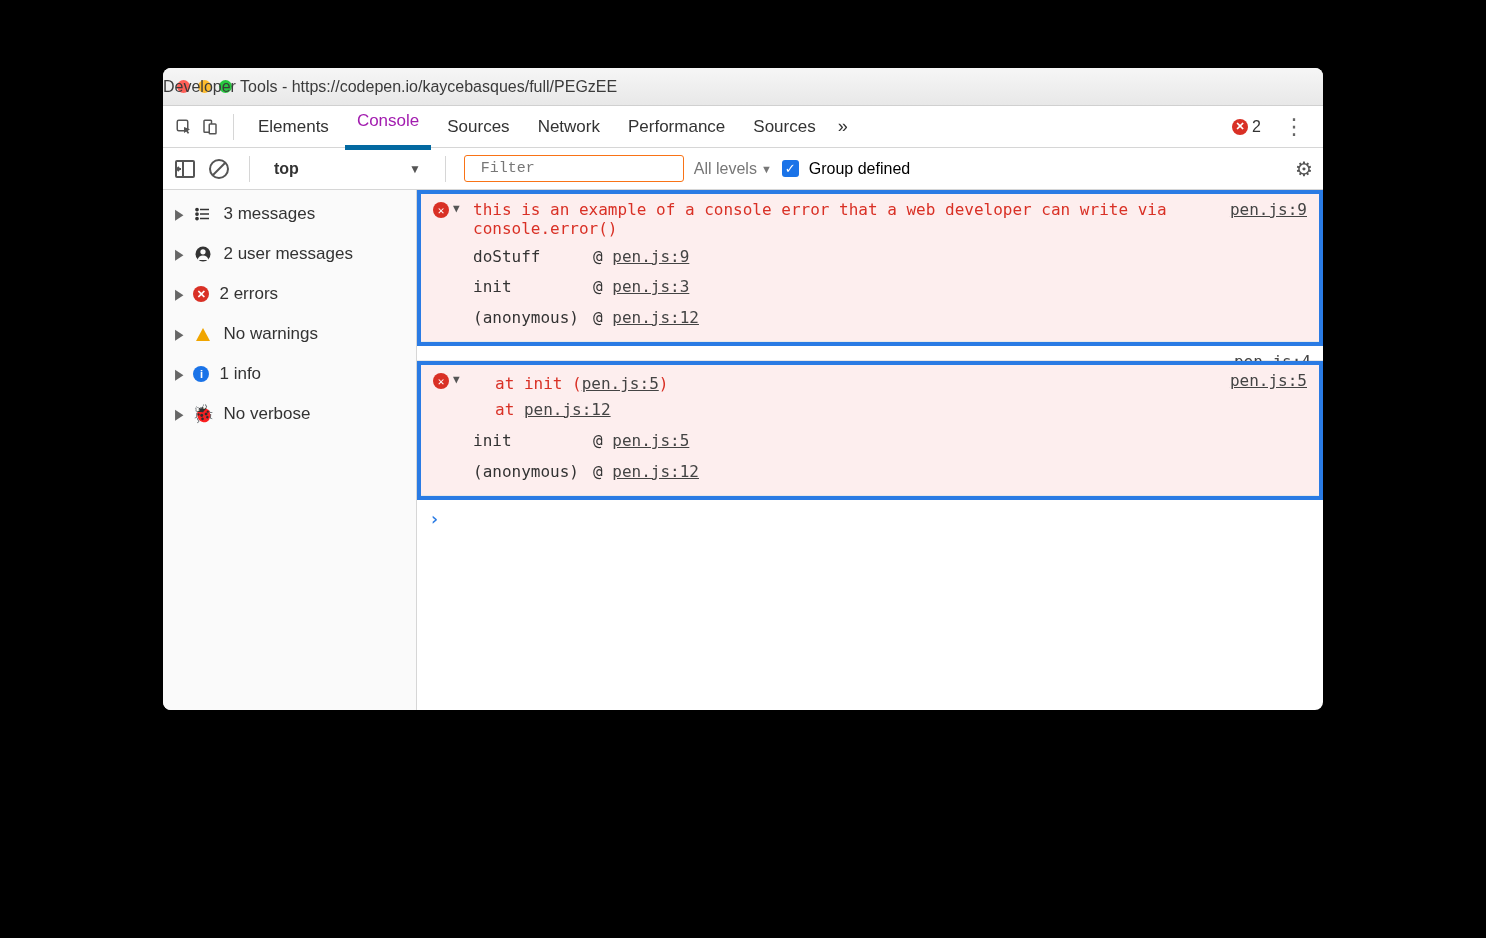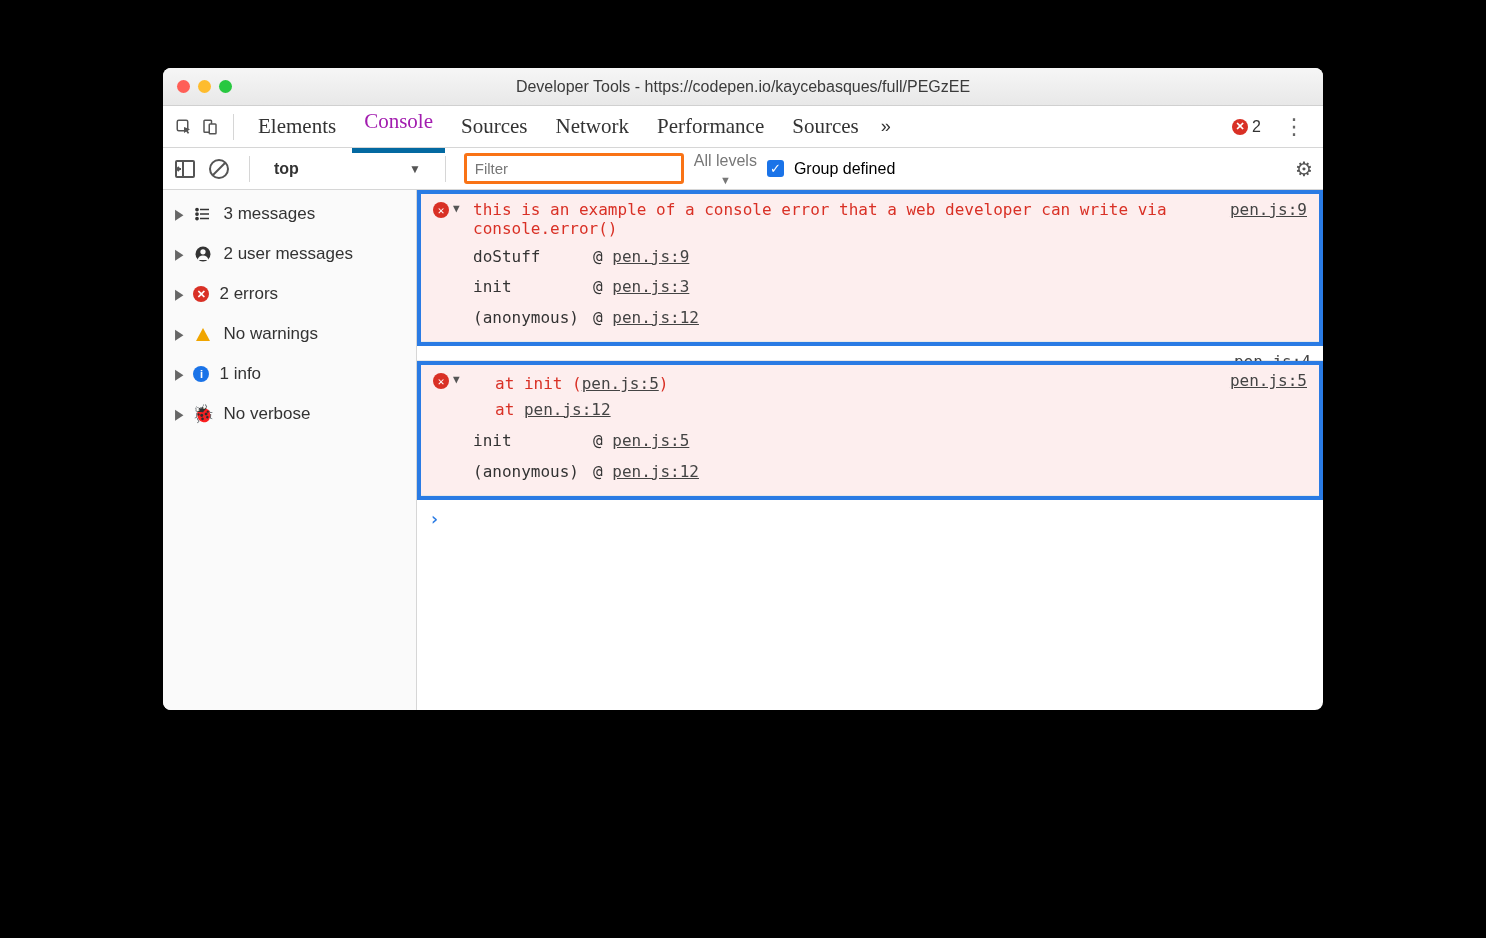--- a/index.html
+++ b/index.html
@@ -2,41 +2,41 @@
 <html><head>
 <meta charset="utf-8">
 <style>
 * { box-sizing: border-box; margin: 0; padding: 0; }
 body { background: #000; font-family: -apple-system, "Helvetica Neue", Arial, sans-serif; display: flex; align-items: flex-start; justify-content: center; padding: 68px 120px; }
 .window { width: 1160px; background: #fff; border-radius: 8px; box-shadow: 0 20px 60px rgba(0,0,0,0.5); overflow: hidden; }
 .titlebar { height: 38px; background: linear-gradient(#f6f6f6,#e8e8e8); display: flex; align-items: center; padding: 0 14px; border-bottom: 1px solid #d0d0d0; position: relative; }
 .traffic { display: flex; gap: 8px; }
 .tl { width: 13px; height: 13px; border-radius: 50%; }
 .tl.red { background:#ff5f57; } .tl.yellow{background:#febc2e;} .tl.green{background:#28c840;}
-.title-text { position:absolute; left:0; right:0; text-align:center; font-size: 16px; color:#3b3b3b; }
+.title-text { position:absolute; left:0; right:0; text-align:left; font-size: 16px; color:#3b3b3b; }
 .tabbar { display:flex; align-items:center; padding: 0 10px; height: 42px; border-bottom:1px solid #d6d6d6; gap:4px; }
 .tb-ic { width:22px; height:22px; display:inline-flex; align-items:center; justify-content:center; color:#555; }
 .tb-ic svg { width:18px; height:18px; }
 .vsep { width:1px; height:26px; background:#d6d6d6; margin:0 8px; }
-.tab { padding: 8px 12px; font-size:21px; color:#333; cursor:pointer;font-family:Liberation Serif, serif; }
+.tab { padding: 8px 12px; font-size:17px; color:#333; cursor:pointer; }
 .tab.active { color:#a21caf; border-bottom: 5px solid #0369a1; padding-bottom:14px; }
 .more-tabs { padding:4px 6px; color:#333; font-size:18px; cursor:pointer; }
 .spacer { flex:1; }
 .err-badge { display:inline-flex; align-items:center; gap:4px; margin-right:10px; color:#333; font-size:16px;}
 .circle-ic { width:16px; height:16px; border-radius:50%; display:inline-flex; align-items:center; justify-content:center; font-size:11px; font-weight:bold; color:#fff; }
 .circle-ic.red { background:#d93025; }
 .circle-ic.blue { background:#1a73e8; }
 .kebab { font-size:22px; color:#666; padding:0 8px; cursor:pointer; }
 .toolbar2 { display:flex; align-items:center; gap:10px; height:42px; padding:0 10px; border-bottom:1px solid #d6d6d6; font-size:16px; }
 .t2-ic { width:24px; height:24px; display:inline-flex; align-items:center; justify-content:center; color:#555; cursor:pointer; }
 .context-dd { display:flex; align-items:center; gap:110px; cursor:pointer; color:#333; padding:0 6px;font-weight:bold; }
 .context-dd .arr { font-size:12px; color:#555; }
-.filter-inp { border:3px solid #f97316; border-radius:3px; padding:4px 8px; width:220px; font-size:15px; color:#333; }
+.filter-inp { border:1px solid #f97316; border-radius:3px; padding:4px 16px; width:220px; font-size:15px; color:#333;font-family:Liberation Mono, monospace; }
 .filter-inp::placeholder { color:#777; }
-.levels { display:flex; align-items:center; gap:4px; color:#777;flex-direction:column; }
+.levels { display:flex; align-items:center; gap:4px; color:#777; }
 .chk { width:17px; height:17px; background:#1a73e8; border-radius:3px; display:inline-flex; align-items:center; justify-content:center; color:#fff; font-size:13px; }
 .gear { margin-left:auto; cursor:pointer; color:#555; font-size:20px; }
 .body { display:flex; min-height:520px; }
 .sidebar { width:254px; border-right:1px solid #d6d6d6; background:#fafafa; padding-top:4px; }
 .sb-row { display:flex; align-items:center; gap:10px; padding:10px 12px; font-size:17px; color:#333; cursor:pointer; }
 .sb-row .tri { font-size:11px; color:#666; transform: scaleY(1.3); }
 .sb-ic { width:20px; height:20px; display:inline-flex; align-items:center; justify-content:center; }
 .sb-ic svg { width:18px; height:18px; }
 .warn-tri { width:0; height:0; border-left:7px solid transparent; border-right:7px solid transparent; border-bottom:13px solid #f0a500; position:relative; }
 .bug-ic { font-size:18px; line-height:1; }

